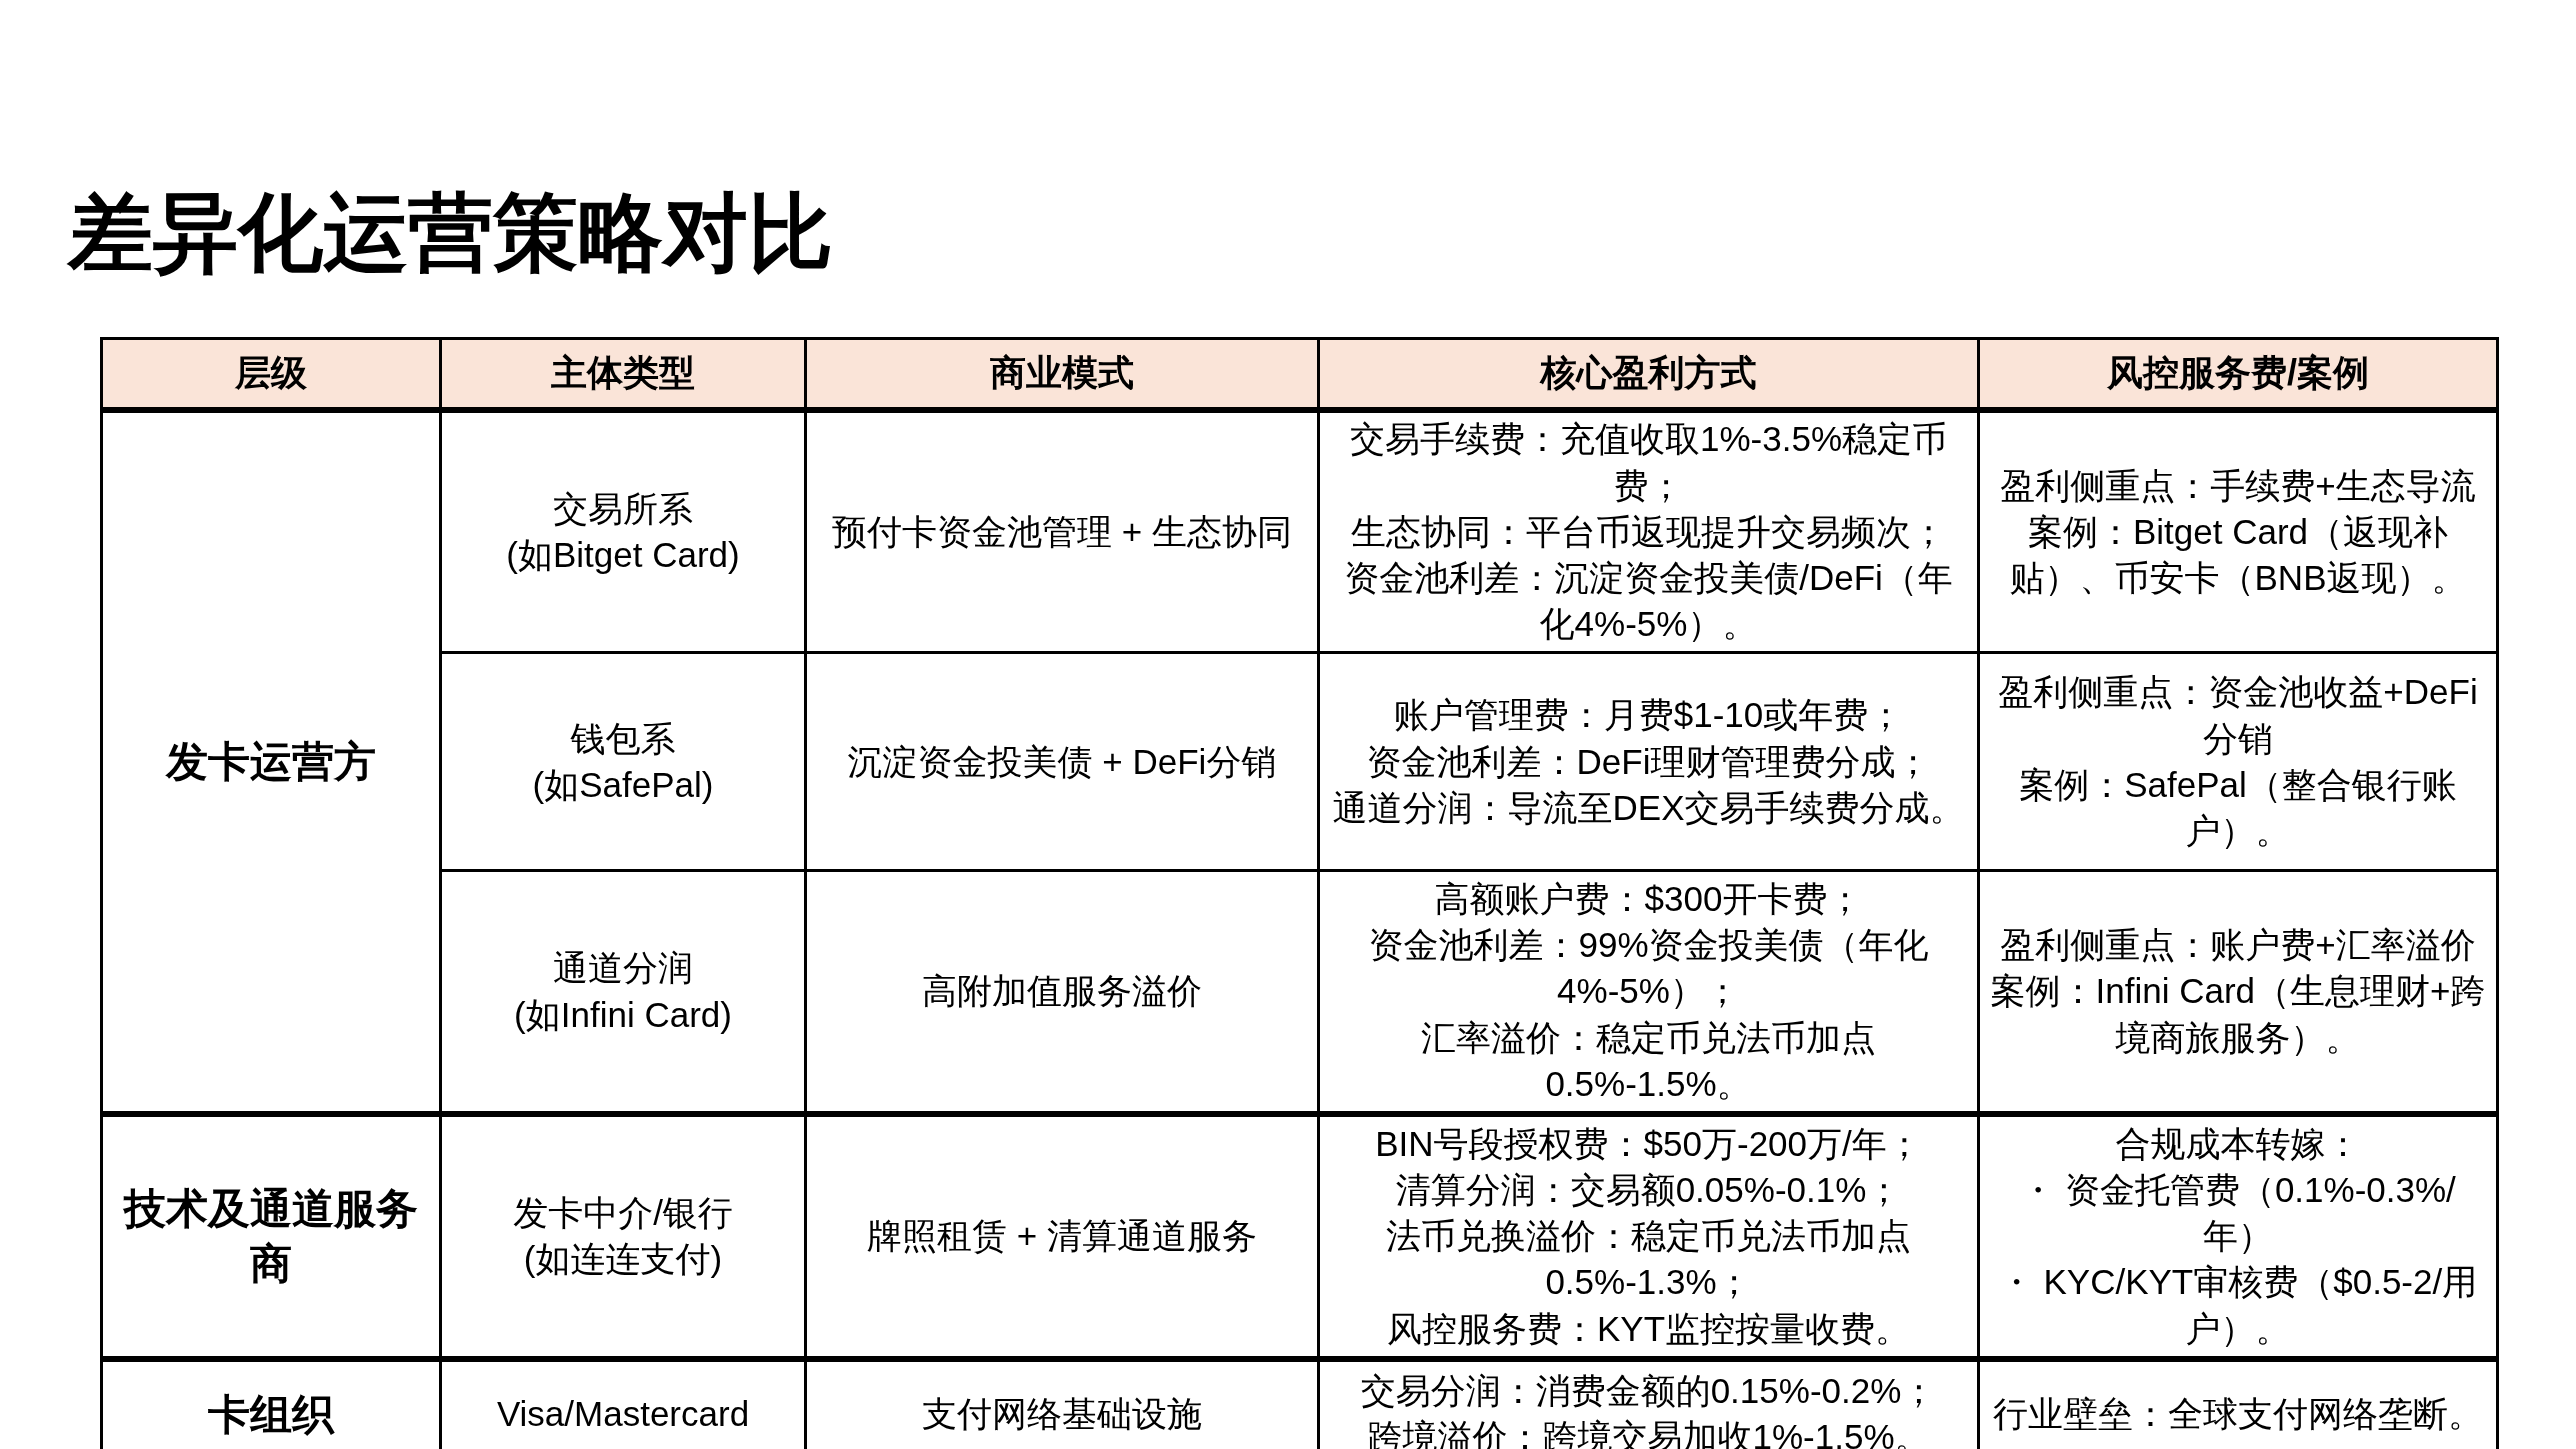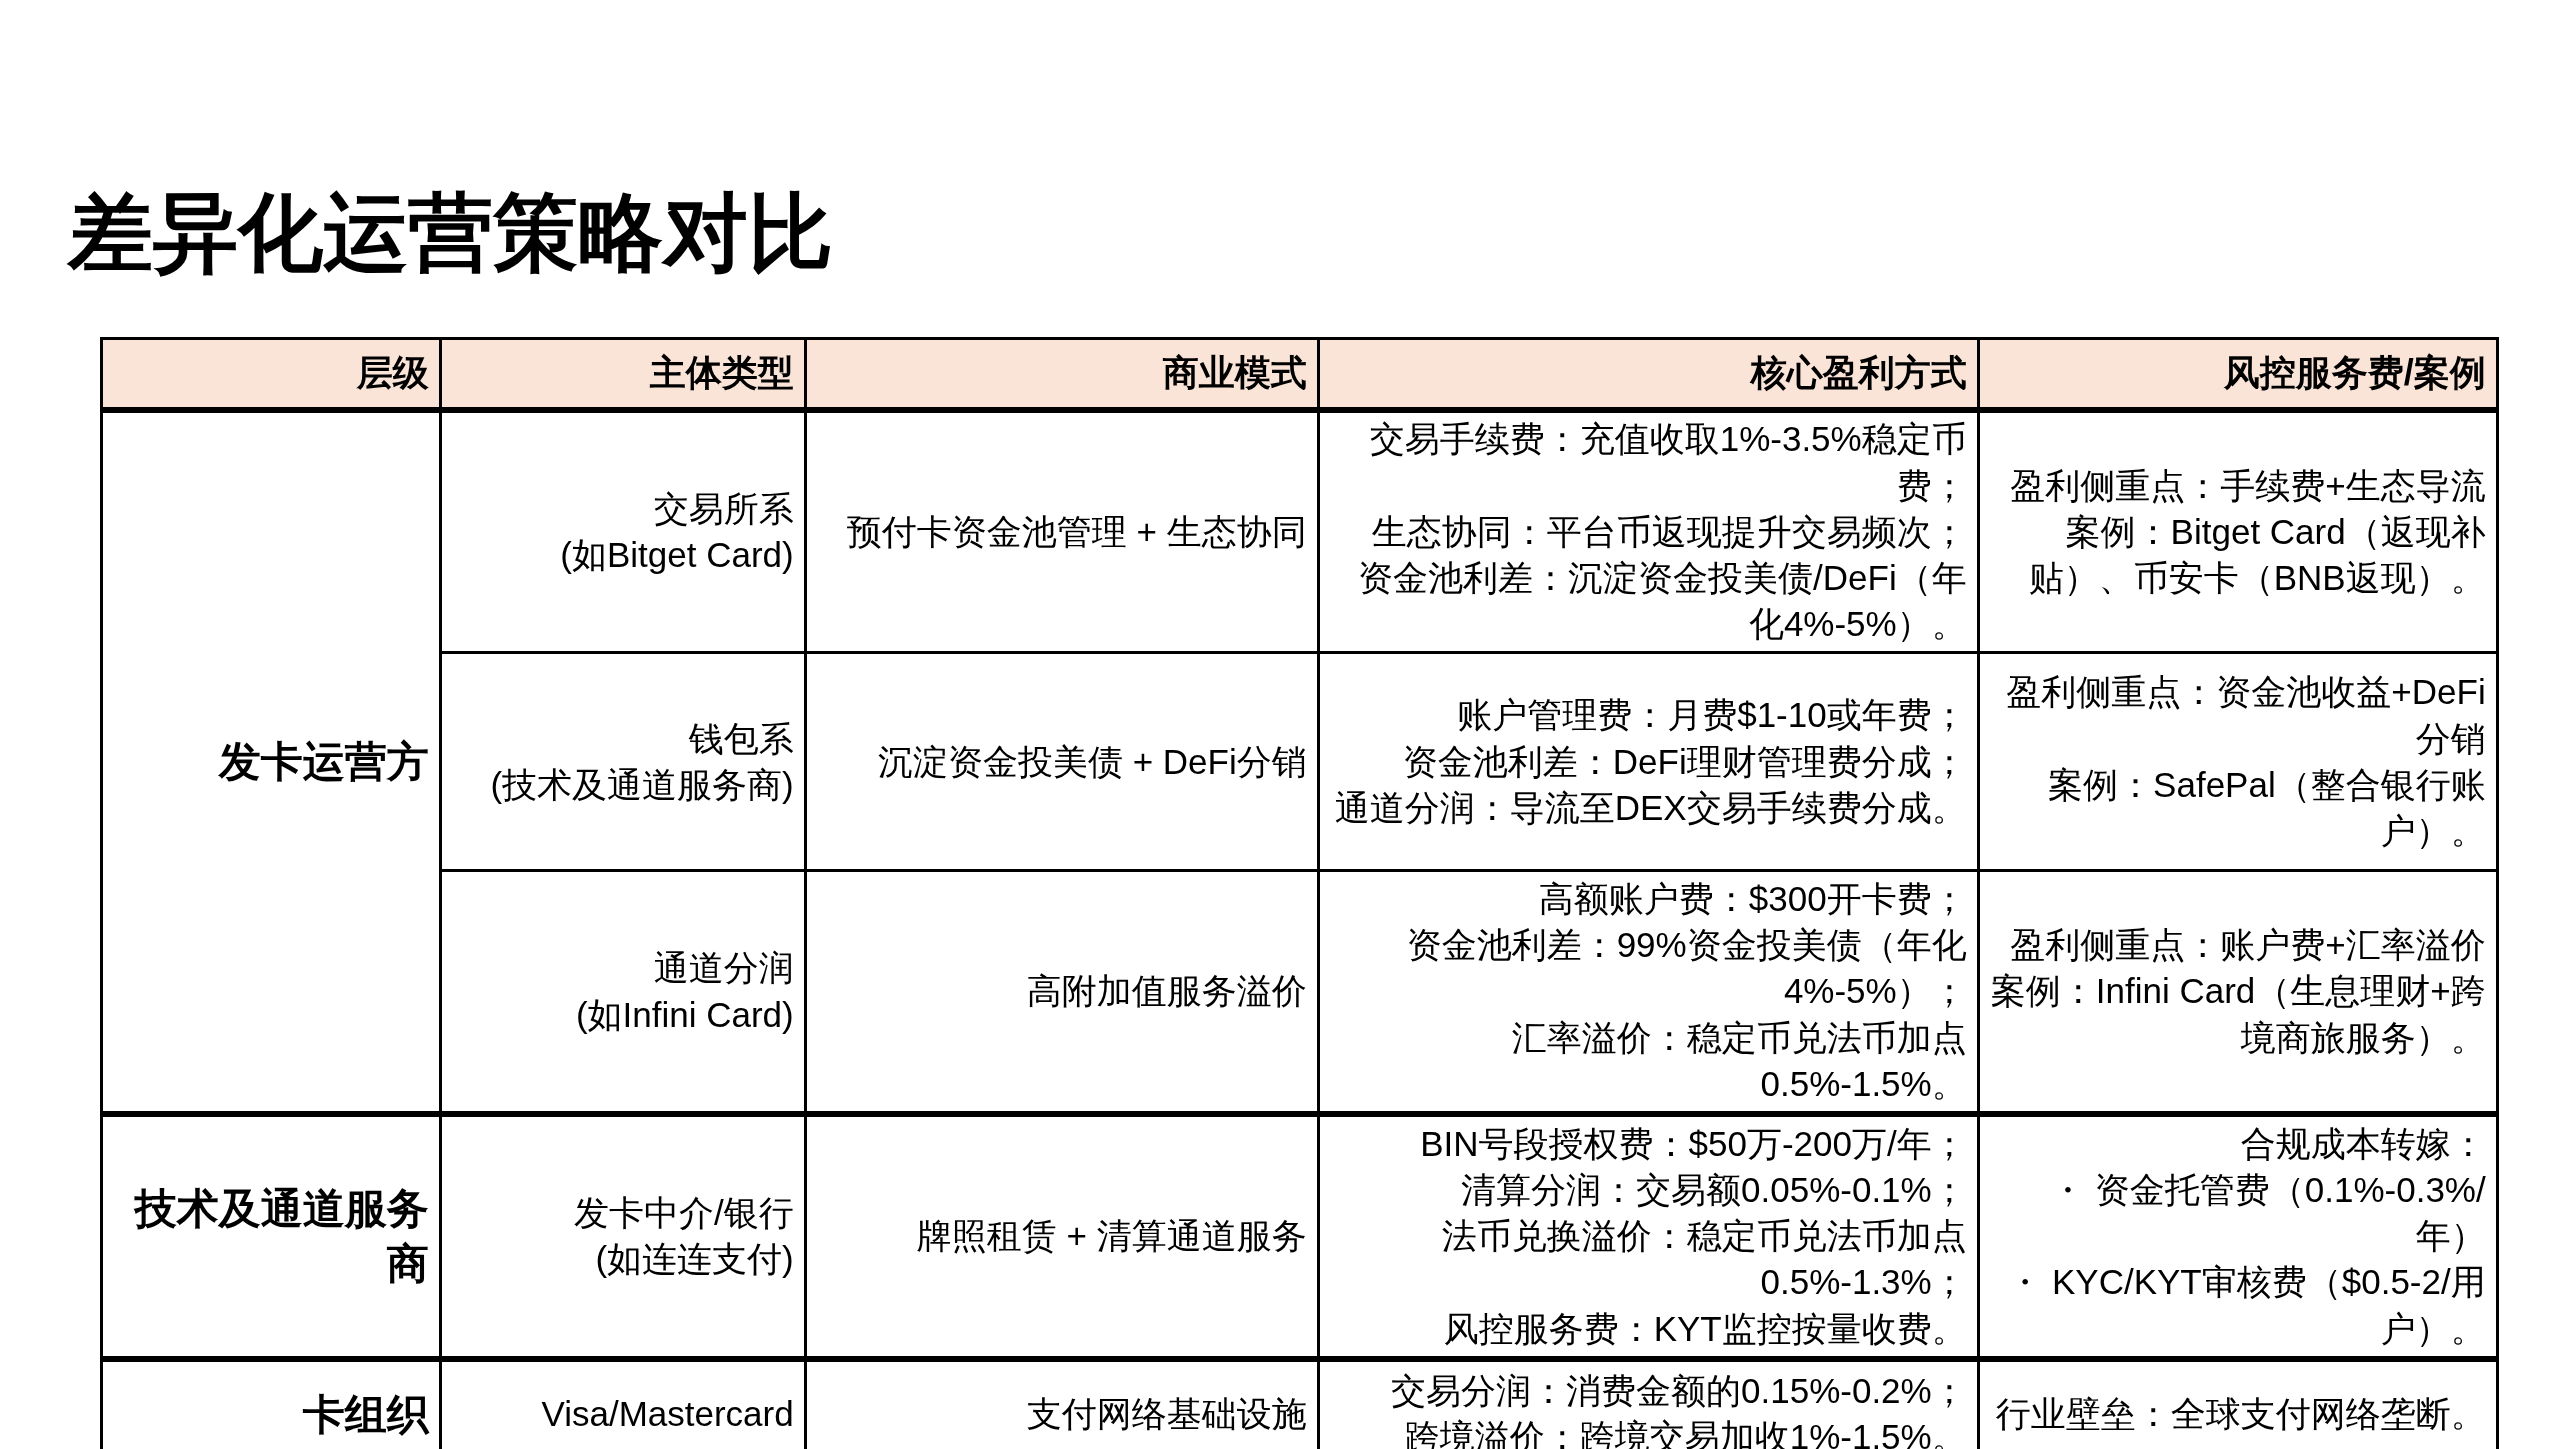--- a/index.html
+++ b/index.html
@@ -27,21 +27,21 @@
   }
   table.cmp {
     border-collapse: collapse;
     table-layout: fixed;
     width: 2396px;
     border: 3.9px solid var(--border-color, #000);
   }
   table.cmp th, table.cmp td {
     border: 3.9px solid var(--border-color, #000);
     vertical-align: middle;
-    text-align: right;
+    text-align: center;
     padding: 3.9px 10.3px;
     font-size: 35px;
     line-height: 1.32;
     white-space: pre-line;
     overflow: hidden;
     word-break: break-word;
   }
   table.cmp th {
     background: var(--header-bg, #FAE4D8);
     font-weight: 700;
@@ -90,21 +90,21 @@
         <td>预付卡资金池管理 + 生态协同</td>
         <td>交易手续费：充值收取1%-3.5%稳定币费；
 生态协同：平台币返现提升交易频次；
 资金池利差：沉淀资金投美债/DeFi（年化4%-5%）。</td>
         <td>盈利侧重点：手续费+生态导流
 案例：Bitget Card（返现补贴）、币安卡（BNB返现）。</td>
       </tr>
 
       <tr class="r-b">
         <td>钱包系
-(技术及通道服务商)</td>
+(如SafePal)</td>
         <td>沉淀资金投美债 + DeFi分销</td>
         <td>账户管理费：月费$1-10或年费；
 资金池利差：DeFi理财管理费分成；
 通道分润：导流至DEX交易手续费分成。</td>
         <td>盈利侧重点：资金池收益+DeFi分销
 案例：SafePal（整合银行账户）。</td>
       </tr>
 
       <tr class="r-c">
         <td class="bb-thick">通道分润

